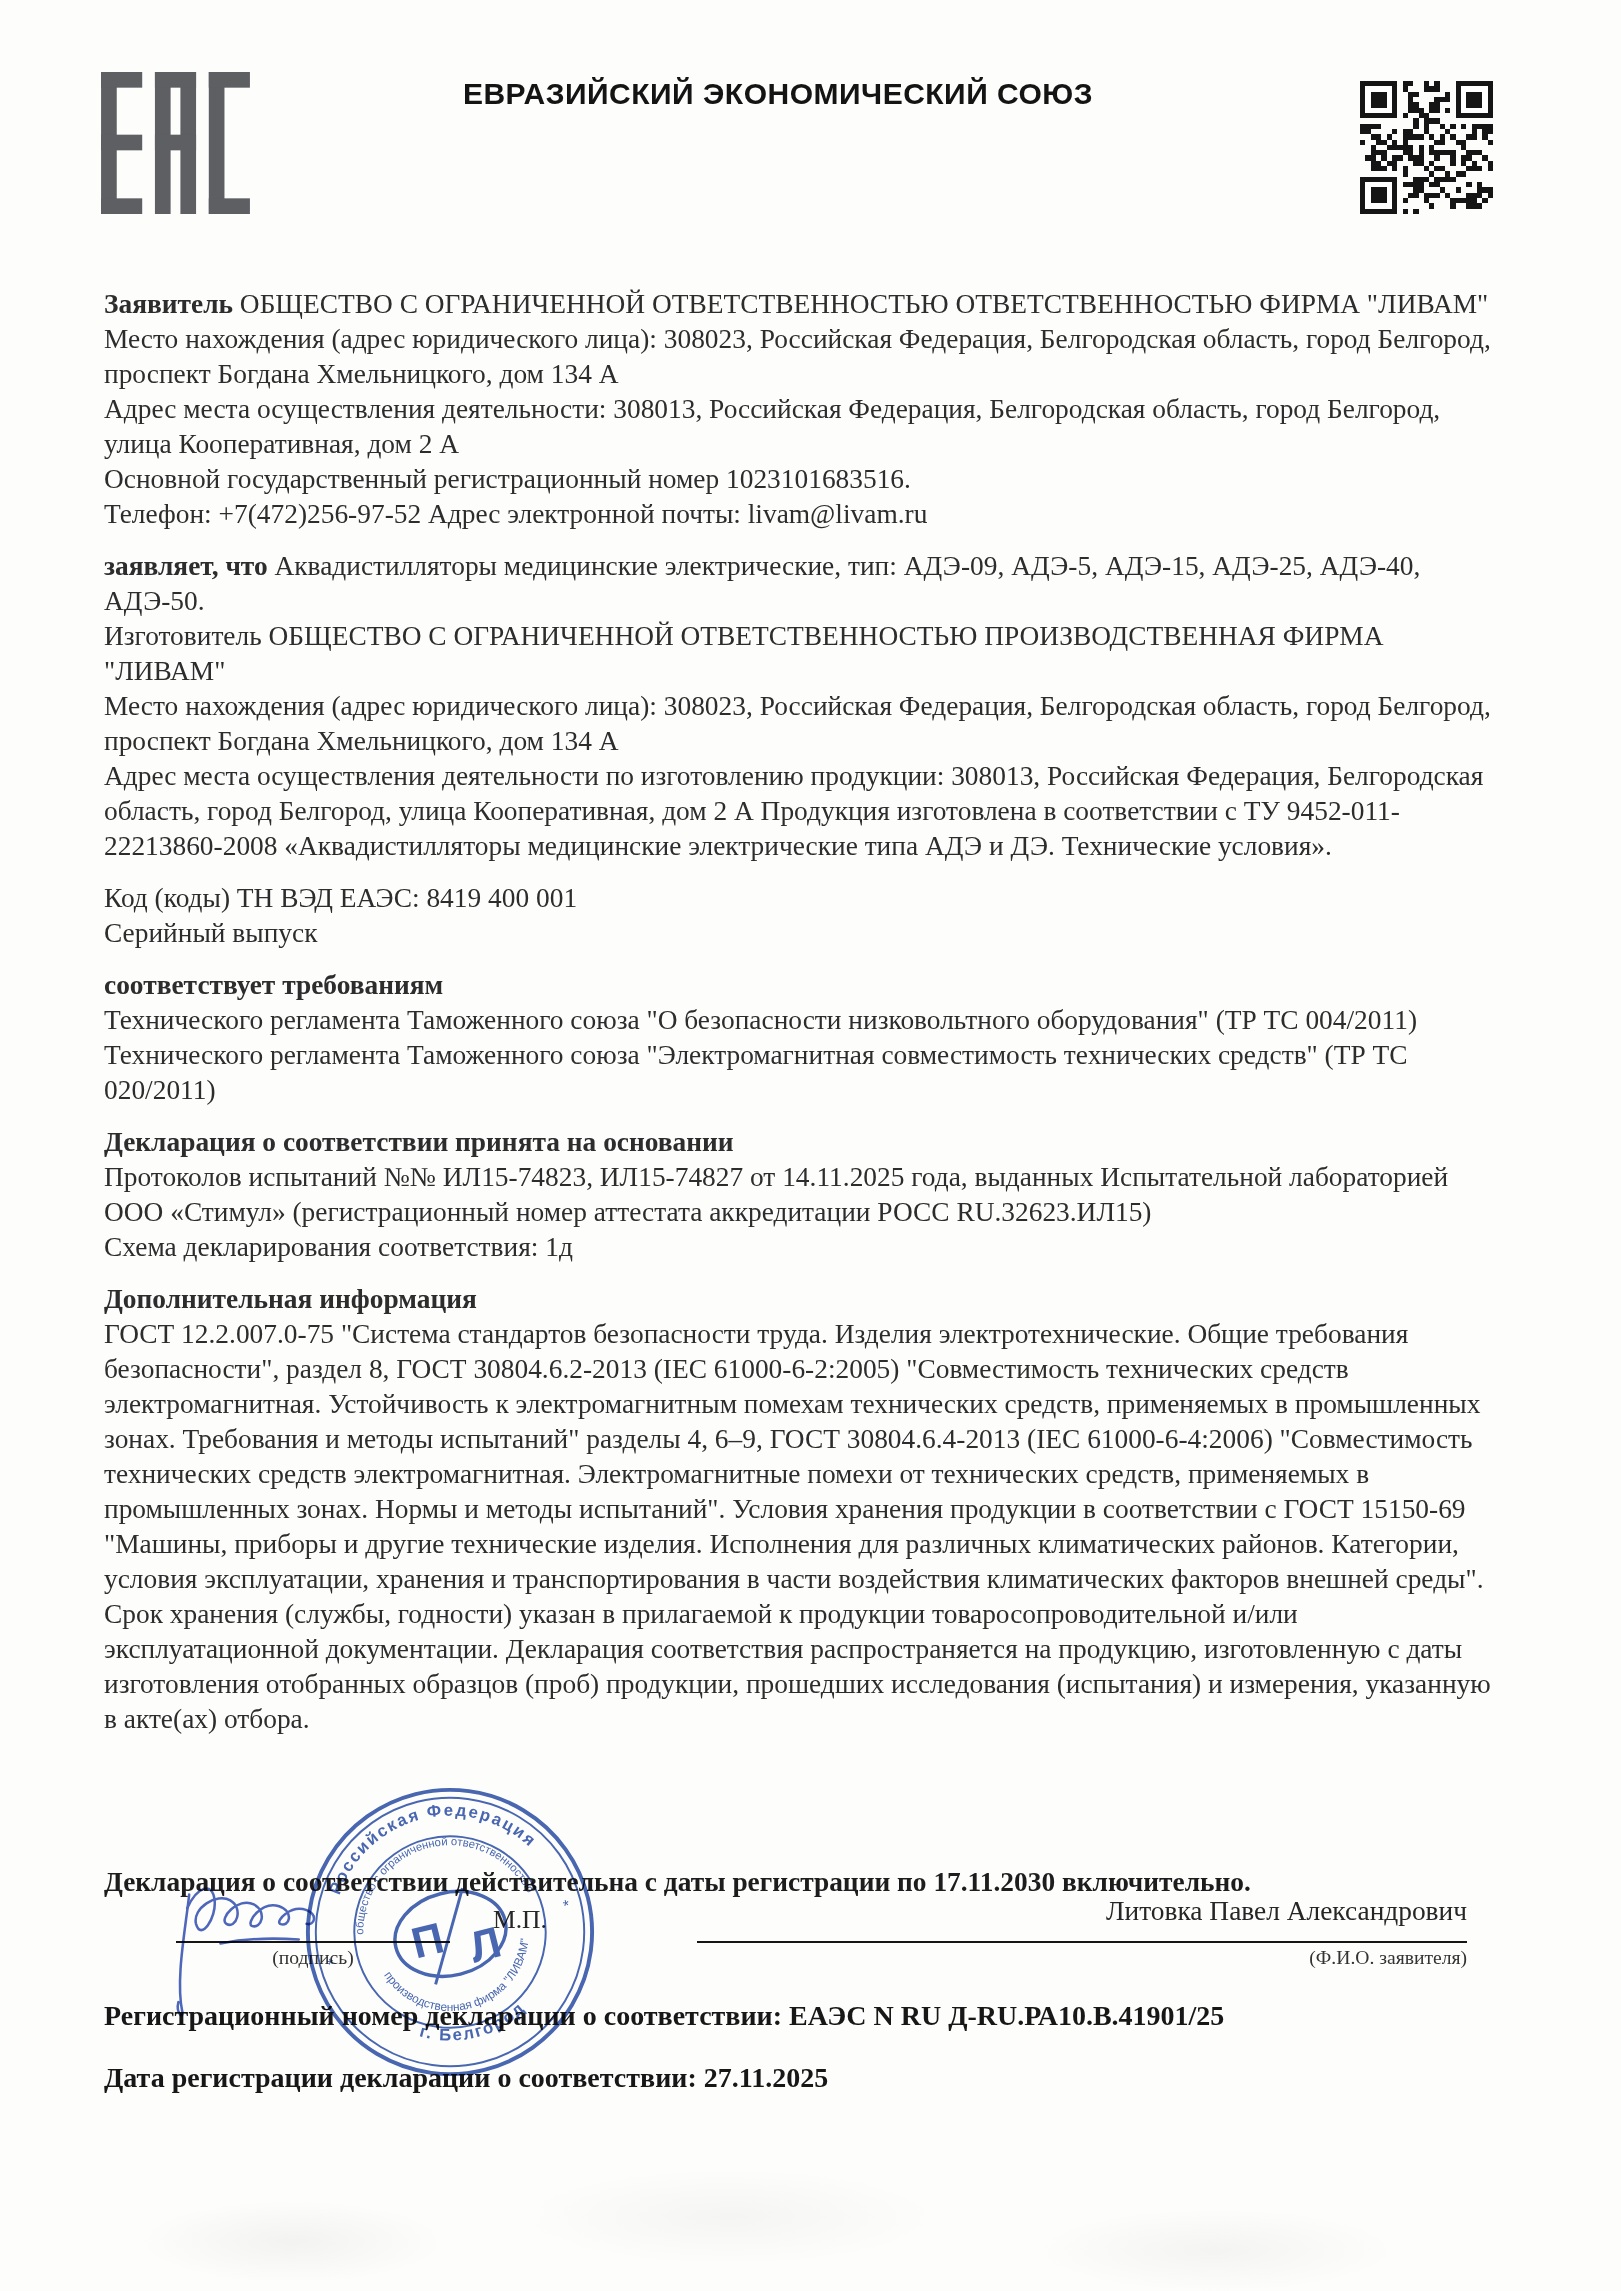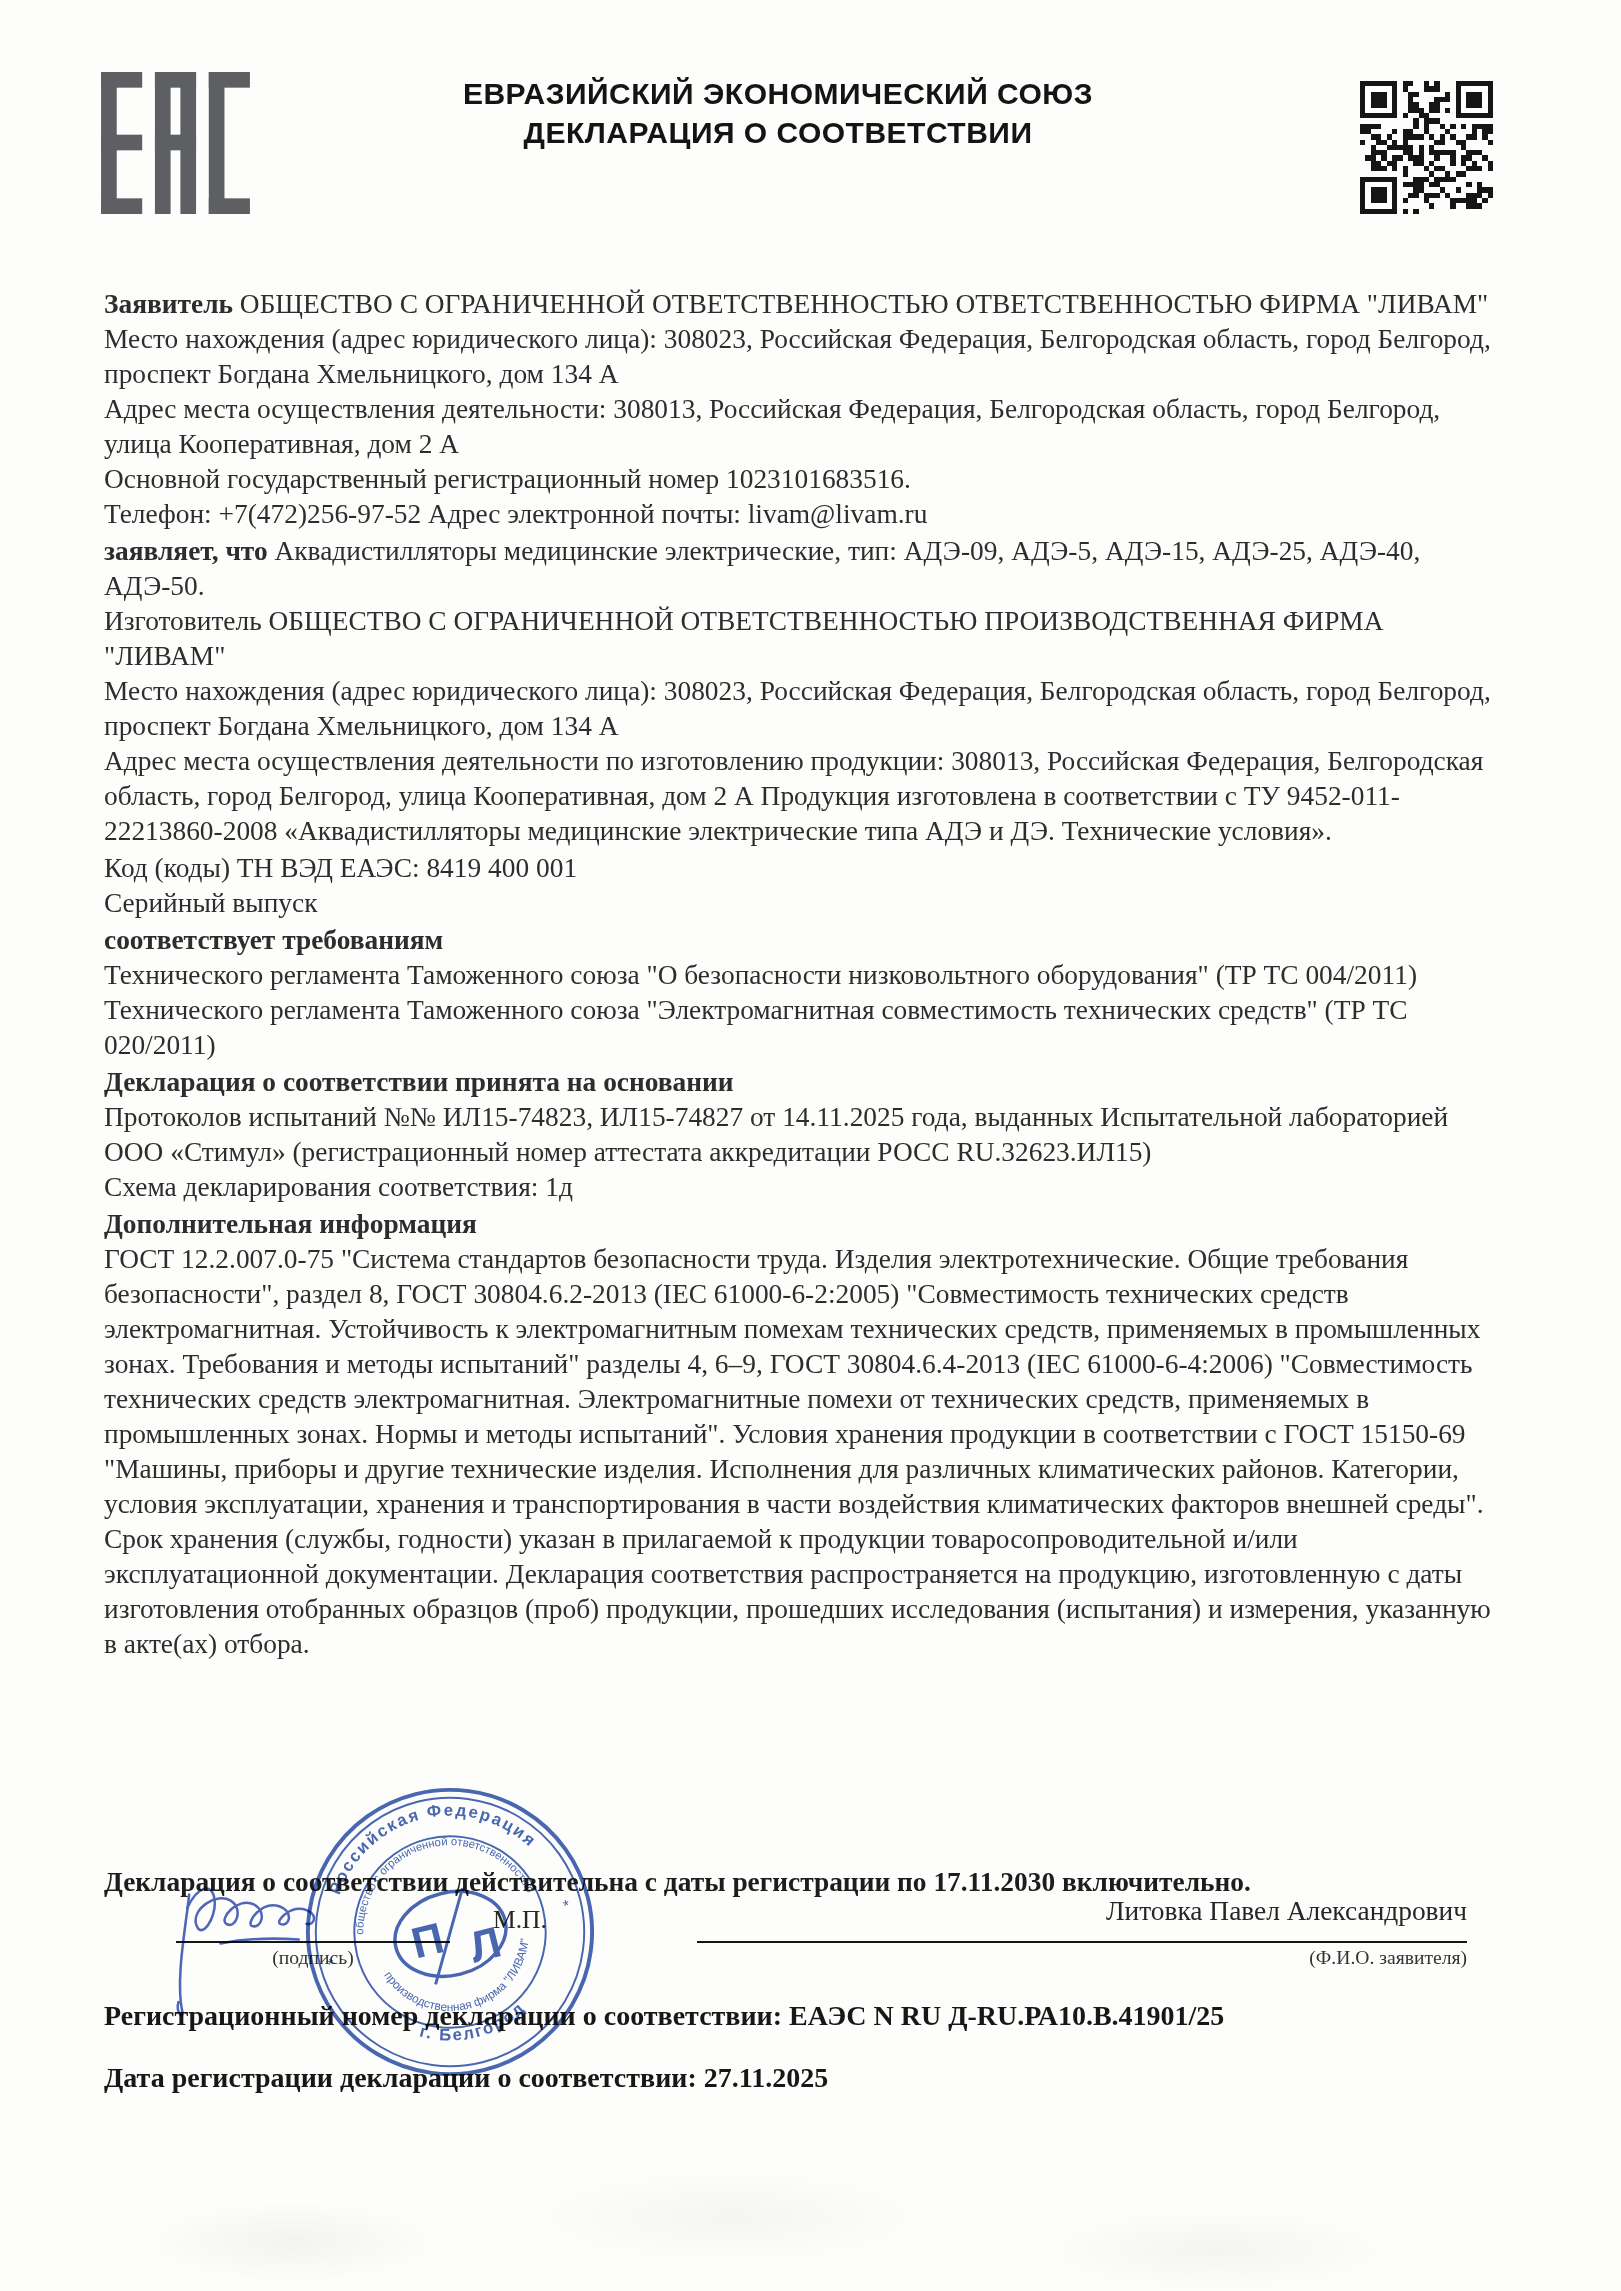--- a/index.html
+++ b/index.html
@@ -31,21 +31,21 @@
     font-weight:bold;font-size:30px;line-height:39px;color:#141414;
     letter-spacing:0.5px;
   }
   .qr{position:absolute;left:1360px;top:81px;width:133px;height:133px;}
   
   .doc-body{
     position:absolute;left:104px;top:287px;width:1402px;
     font-size:27.4px;line-height:35px;
   }
   .doc-body p.para{margin:0;}
-  .doc-body p.para.gap{margin-top:2px;}
+  .doc-body p.para.gap{margin-top:17px;}
   .b{font-weight:bold;}
   
   .validity{
     position:absolute;left:104px;top:1865px;width:1402px;
     font-size:27.4px;font-weight:bold;line-height:35px;color:#1d1d1d;
   }
   .sig-left{position:absolute;left:176px;top:1896px;width:274px;text-align:center;}
   .sig-left .rule{height:45px;border-bottom:2.9px solid #151515;}
   .sig-right{position:absolute;left:697px;top:1890px;width:770px;text-align:right;}
   .sig-right .rule{height:7.8px;border-bottom:2.9px solid #151515;}
@@ -85,21 +85,20 @@
     <rect x="55" y="64" width="42" height="16"></rect>
 
     <rect x="110" y="0" width="16" height="145"></rect>
     <rect x="110" y="0" width="42" height="16"></rect>
     <rect x="110" y="129" width="42" height="16"></rect>
   </g>
 </svg>
 
 <div class="title">
   <div>ЕВРАЗИЙСКИЙ ЭКОНОМИЧЕСКИЙ СОЮЗ</div>
-  <div>ДЕКЛАРАЦИЯ О СООТВЕТСТВИИ</div>
 </div>
 
 <svg class="qr" id="qr" viewBox="0 0 25 25" shape-rendering="crispEdges">
     <rect x="8" y="0" width="1" height="1" fill="#151515"></rect>
     <rect x="9" y="0" width="1" height="1" fill="#151515"></rect>
     <rect x="12" y="0" width="1" height="1" fill="#151515"></rect>
     <rect x="14" y="0" width="1" height="1" fill="#151515"></rect>
     <rect x="8" y="1" width="1" height="1" fill="#151515"></rect>
     <rect x="12" y="1" width="1" height="1" fill="#151515"></rect>
     <rect x="13" y="1" width="1" height="1" fill="#151515"></rect>

